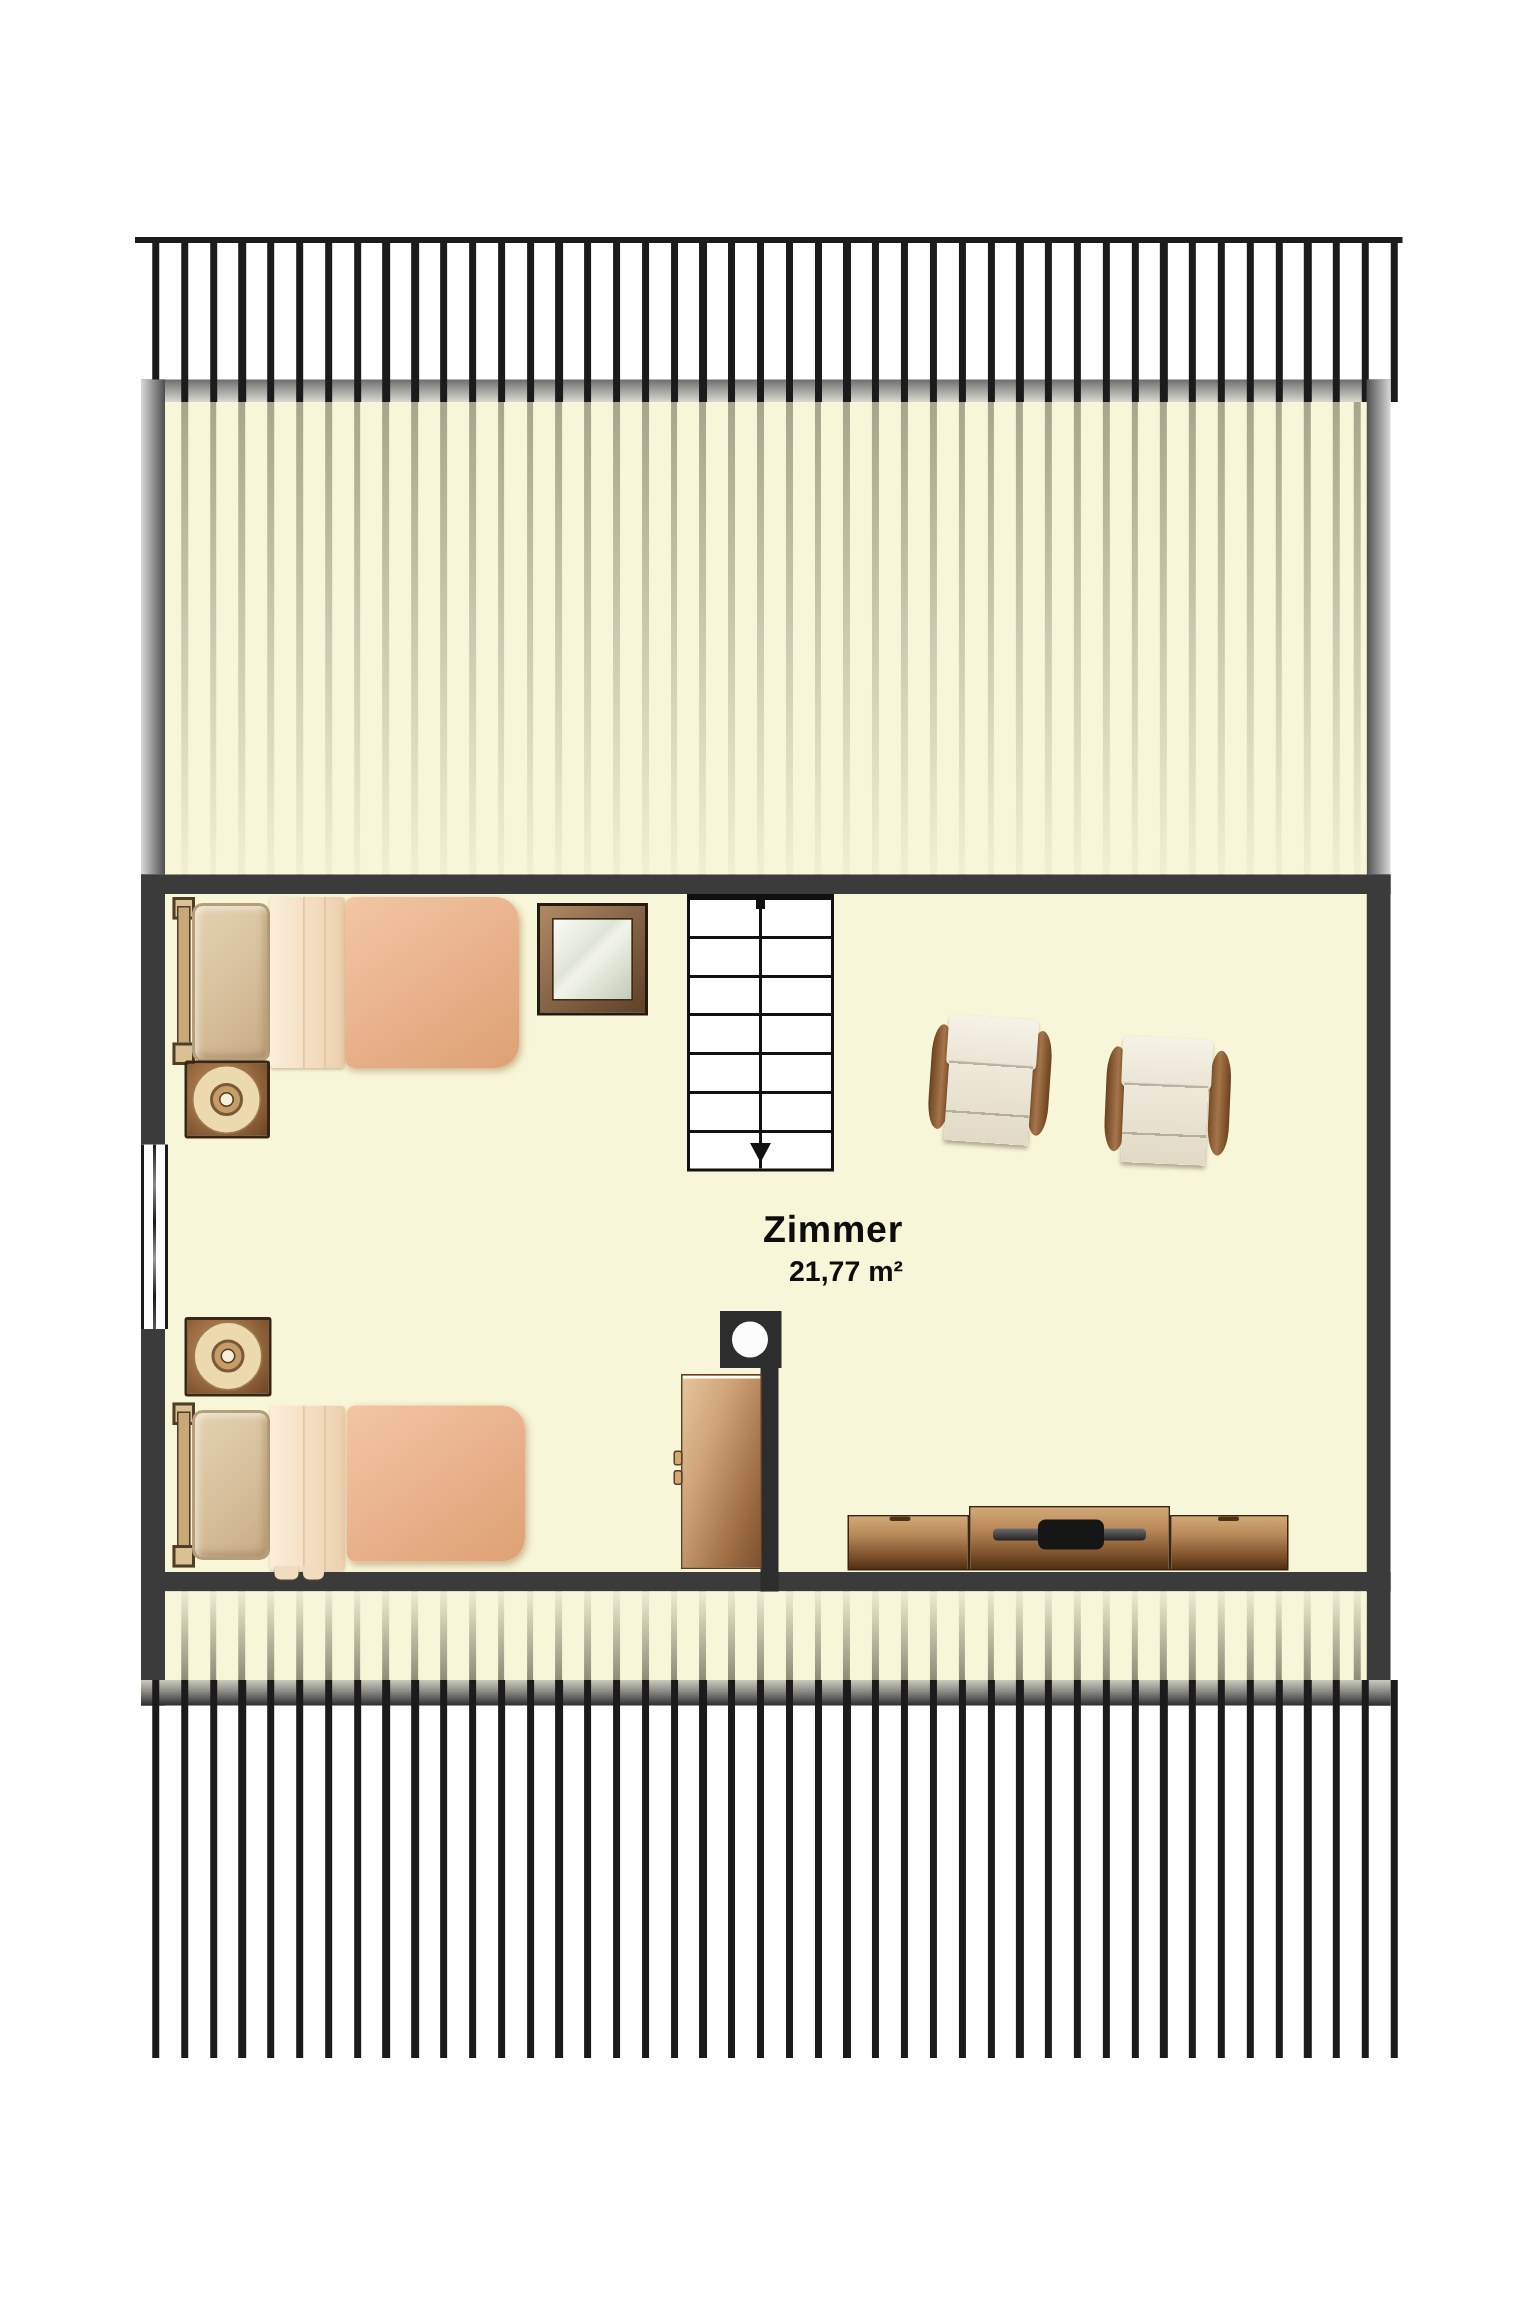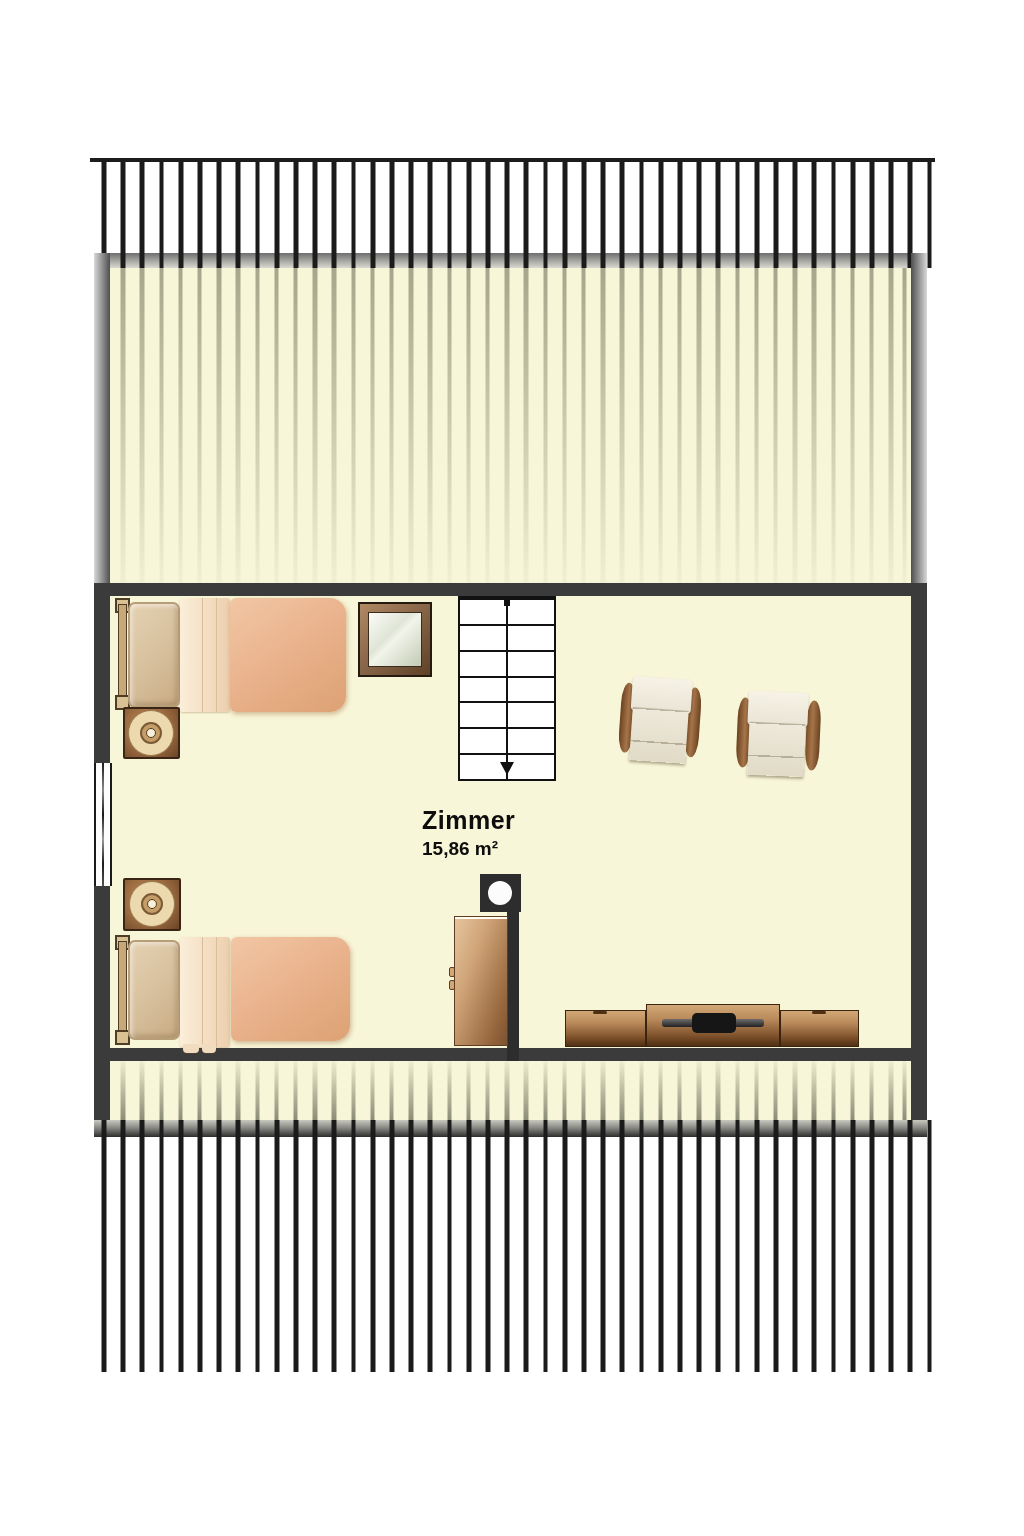--- a/index.html
+++ b/index.html
@@ -61,21 +61,21 @@
   
   .stairs{left:368px;top:438px;width:98px;height:185px;background:#fff;
     border:2px solid #111;box-sizing:border-box;
     background-image:repeating-linear-gradient(to bottom,#111 0 2px,transparent 2px 25.86px);}
   .stairs::before{content:'';position:absolute;left:50%;margin-left:-1px;top:0;bottom:0;width:2px;background:#111;}
   .stairs::after{content:'';position:absolute;left:50%;margin-left:-7px;bottom:4px;width:0;height:0;
     border-left:7px solid transparent;border-right:7px solid transparent;border-top:13px solid #111;}
   .stair-nub{left:50%;margin-left:-3px;top:0;width:6px;height:8px;background:#111;}
 
   
-  .room-label{left:332px;top:648px;width:180px;text-align:left;color:#0d0d0d;}
+  .room-label{left:332px;top:648px;width:180px;text-align:right;color:#0d0d0d;}
   .room-label .name{font-size:25px;font-weight:bold;letter-spacing:0.5px;}
   .room-label .area{font-size:19px;font-weight:bold;margin-top:3px;}
 
   
   .post{width:15px;height:15px;background:#d9c194;border:2px solid #4f3d26;box-sizing:border-box;}
   .hb-bar{width:9px;background:#c9a877;border:1.5px solid #4f3d26;box-sizing:border-box;}
   .pillow{background:linear-gradient(135deg,#e4d2b2 0%,#d5bd9a 60%,#c8ab83 100%);
     border:2px solid #b79d78;border-radius:7px;box-sizing:border-box;
     box-shadow:inset 2px 2px 4px rgba(255,255,255,0.55), inset -2px -3px 5px rgba(120,90,55,0.35);}
   .sheet{background-image:
@@ -160,21 +160,21 @@
   <div class="abs stripes bottom"></div>
 
   <div class="abs window"></div>
 
   <div class="abs stairs">
     <div class="abs stair-nub"></div>
   </div>
 
   <div class="abs room-label">
     <div class="name">Zimmer</div>
-    <div class="area">15,86 m²</div>
+    <div class="area">21,77 m²</div>
   </div>
 
   <div class="abs post" style="left:25px;top:440px;"></div>
   <div class="abs hb-bar" style="left:28px;top:446px;height:100px;"></div>
   <div class="abs post" style="left:25px;top:537px;"></div>
   <div class="abs pillow" style="left:38px;top:444px;width:52px;height:106px;"></div>
   <div class="abs sheet" style="left:90px;top:440px;width:50px;height:114px;"></div>
   <div class="abs duvet" style="left:140px;top:440px;width:116px;height:114px;"></div>
   <div class="abs nightstand" style="left:33px;top:549px;width:57px;height:52px;"></div>
   <div class="abs lamp" style="left:38px;top:552px;width:46px;height:46px;"></div>

